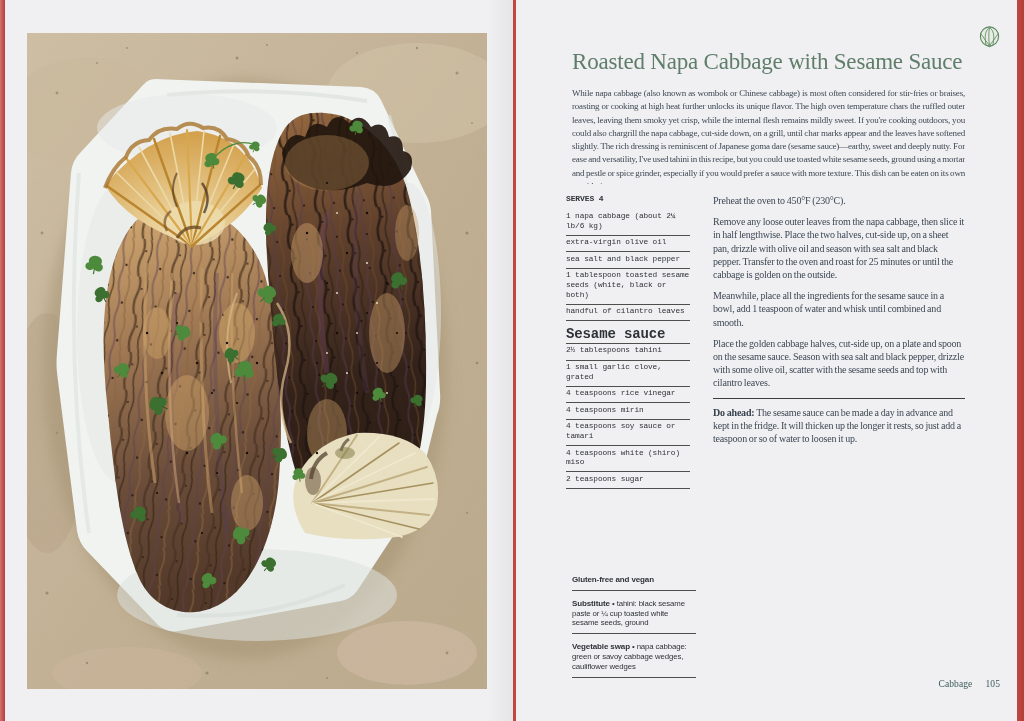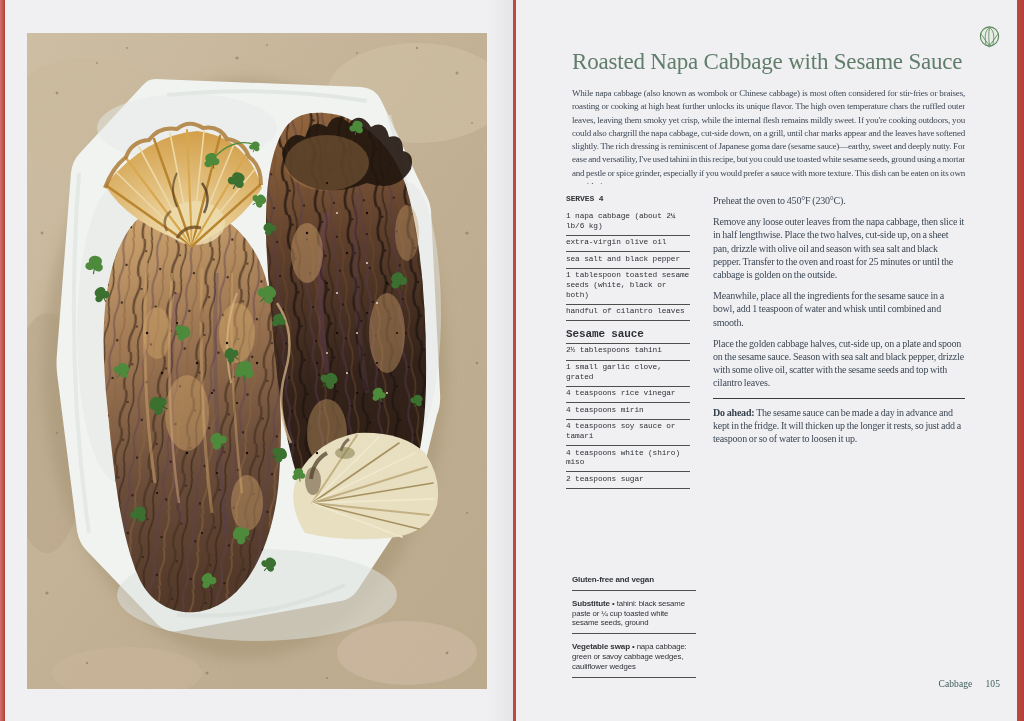--- a/index.html
+++ b/index.html
@@ -34,21 +34,21 @@
     font-size:9px; letter-spacing:-0.2px; word-spacing:-0.6px;
     line-height:13.3px; text-align:justify; color:#3e4854; overflow:hidden;
   }
 
   .ing-col {
     position:absolute; left:566px; top:194px; width:124px;
     font-family:Liberation Mono, monospace;
     font-size:7.8px; letter-spacing:-0.12px; line-height:9.6px; color:#2f3236;
   }
   .ing-header { font-weight:bold; font-size:8px; padding-bottom:6px; }
-  .ing-subheader { font-weight:bold; font-size:11px; margin-top:9px;
+  .ing-subheader { font-weight:bold; font-size:14px; margin-top:9px;
                    padding-bottom:3px; border-bottom:1px solid #4e4e4c; }
   .ing-item { padding:2.5px 0 3.5px; border-bottom:1px solid #4e4e4c; }
 
   .method-col {
     position:absolute; left:713px; top:194px; width:252px;
     font-size:10px; letter-spacing:-0.2px; word-spacing:-0.4px;
     line-height:13.2px; color:#3e4854;
   }
   .method-col p { margin:0 0 8px 0; }
   .do-ahead { border-top:1.2px solid #3c3c3a; margin-top:4px; padding-top:7px; }

